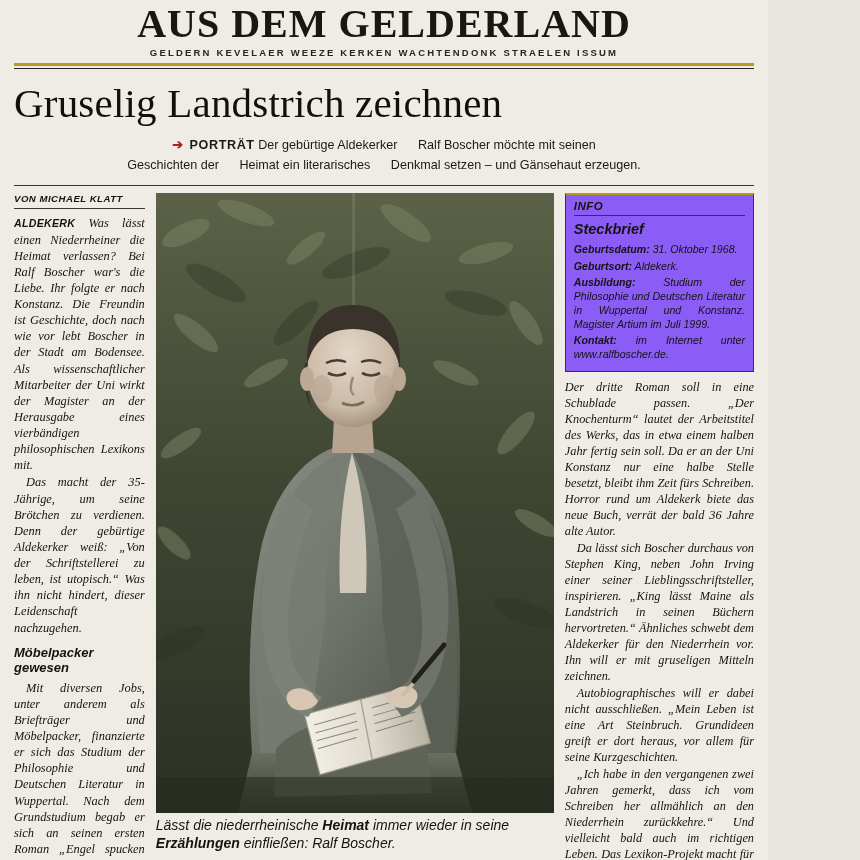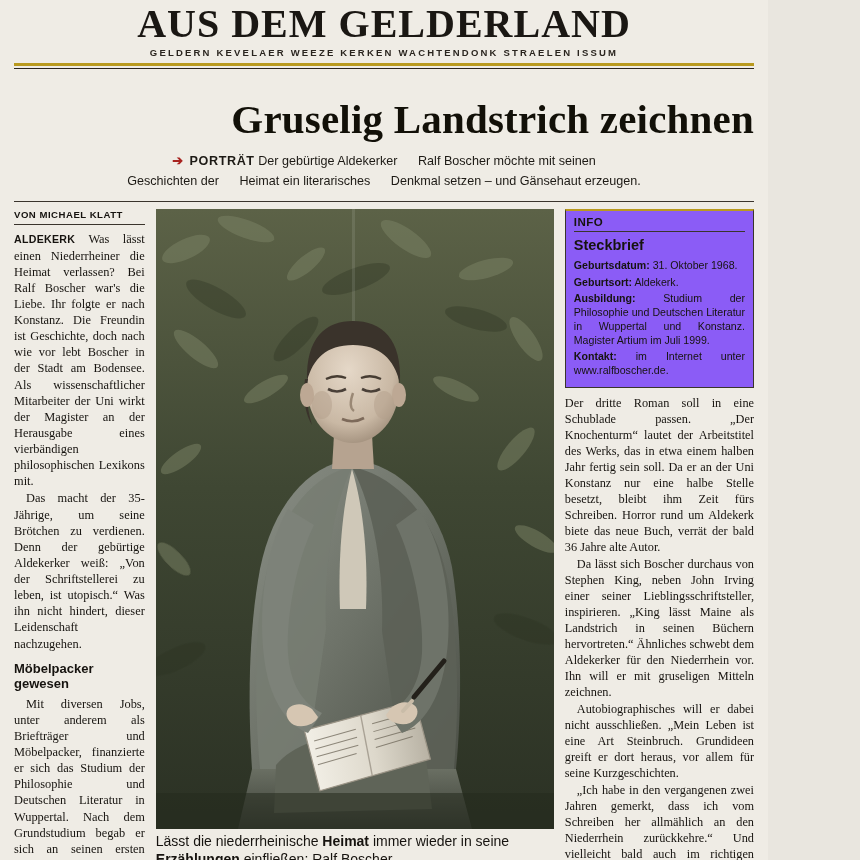--- a/index.html
+++ b/index.html
@@ -52,25 +52,25 @@
     margin-top: 5px;
   }
   .rule-thin {
     height: 1px;
     background: #2a251f;
     margin-top: 2px;
   }
 
   
   .headline {
-    text-align: right;
+    text-align: left;
     font-size: 41px;
     line-height: 1.06;
-    font-weight: bold;
-    margin: 29px 0 10px 0;
+    font-weight: normal;
+    margin: 13px 0 10px 0;
     color: #121008;
     letter-spacing: 0.2px;
   }
 
   
   .deck {
     text-align: center;
     font-family: "Liberation Sans", sans-serif;
     font-size: 12.6px;
     line-height: 1.55;
@@ -93,20 +93,21 @@
     height: 1px;
     background: #3a342c;
     margin: 2px 0 7px 0;
   }
 
   
   .body-grid {
     display: flex;
     gap: 11px;
     height: 645px;
+    font-style: italic;
   }
   .col {
     box-sizing: border-box;
   }
   .col-left  { width: 168px; }
   .col-mid   { width: 398px; }
   .col-right { width: 243px; }
 
   .byline {
     font-family: "Liberation Sans", sans-serif;

